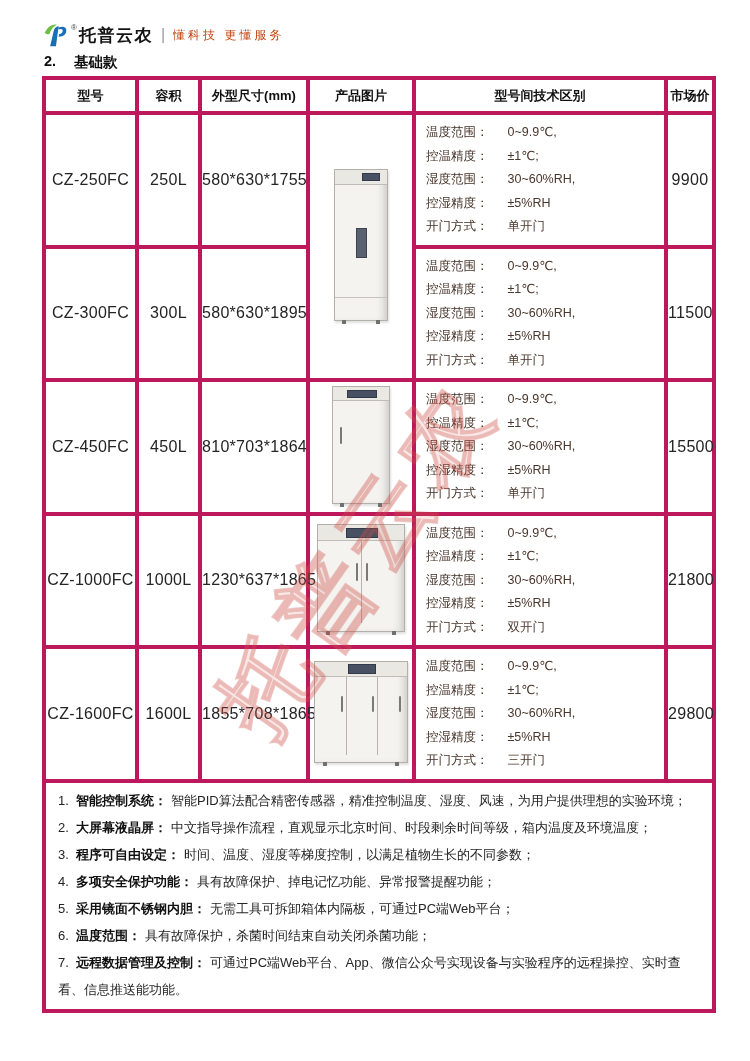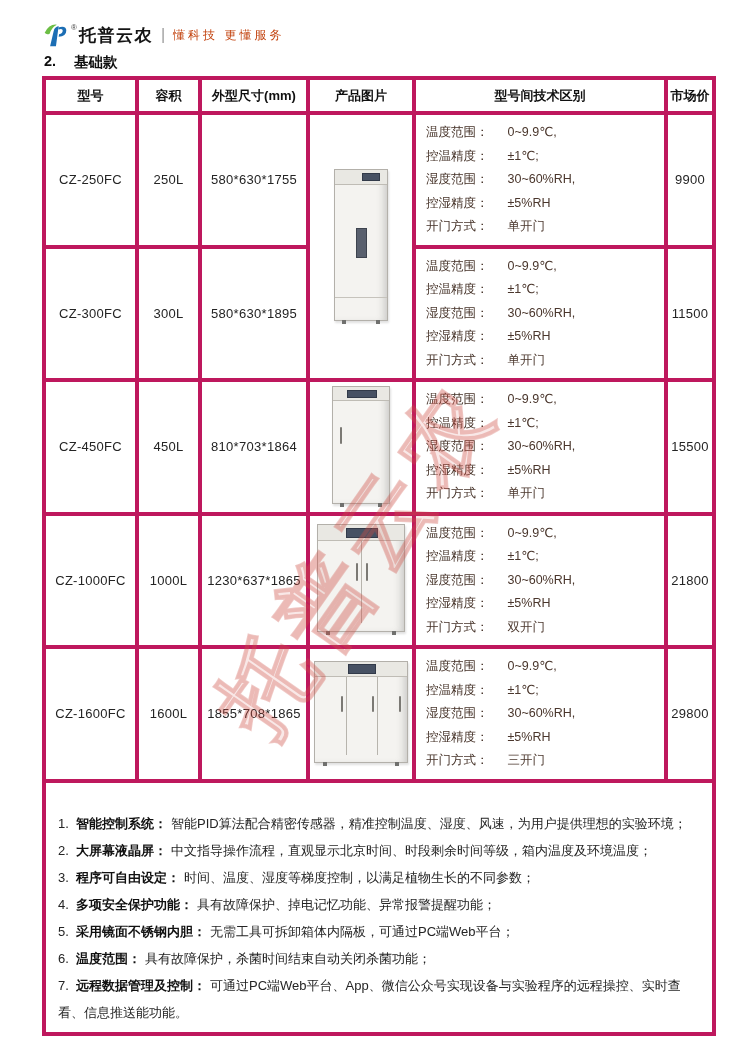--- a/index.html
+++ b/index.html
@@ -20,21 +20,21 @@
   .section-heading .num { margin-right:18px; }
 
   
   .tbl-wrap { position:absolute; left:42px; top:76px; width:670px; }
   table.main { border-collapse:collapse; width:670px; table-layout:fixed; }
   table.main th, table.main td { border:4px solid #be185d; }
   table.main { border:2px solid #3c3c3c; }
   th { height:35px; font-size:13px; font-weight:bold; color:#101010; text-align:center; vertical-align:middle; }
   tr.r { height:128px; }
   tr.r-last { height:122px; }
-  td.c { text-align:center; vertical-align:middle; font-size:13px; color:#242424; letter-spacing:.3px;margin-top:6px; }
+  td.c { text-align:center; vertical-align:middle; font-size:16px; color:#242424; letter-spacing:.3px;margin-top:6px; }
   td.spec-cell { vertical-align:middle; padding:6px 4px 6px 10px; }
   .spec { font-size:12.5px; line-height:23.5px; color:#4a362c; white-space:nowrap; }
   .spec .sl { font-weight:normal; color:#443127; }
   .spec .sv { margin-left:19px; }
   td.img-cell { text-align:center; vertical-align:middle; background:#fff; }
 
   
   .cabinet { position:relative; display:inline-block; background:#f4f3f0; border:1px solid #b3b0aa;
     box-shadow:inset -7px 0 9px -5px rgba(70,70,70,.28), 1px 2px 2px rgba(0,0,0,.12); }
   .cab-panel { position:absolute; top:0; left:0; right:0; background:#e9e8e3; border-bottom:1px solid #bfbcb5; }
@@ -43,21 +43,21 @@
   .h { position:absolute; width:2px; background:#7b7974; border-radius:1px; }
   .cab-window { position:absolute; background:#59606e; border:1px solid #3d434e; }
   .cab-base { position:absolute; left:0; right:0; height:1px; background:#c6c3bc; }
   .foot { position:absolute; bottom:-4px; width:4px; height:4px; background:#70706e; }
   .cab-a { width:54px; height:152px; }
   .cab-b { width:58px; height:118px; }
   .cab-c { width:88px; height:108px; }
   .cab-d { width:94px; height:102px; }
 
   
-  td.features-cell { padding:27px 14px 6px 12px; vertical-align:top; }
+  td.features-cell { padding:4px 14px 6px 12px; vertical-align:top; }
   .feature { font-size:13px; line-height:27px; color:#242424; }
   .feature .fnum { display:inline-block; min-width:18px; }
   .feature .ftitle { font-weight:bold; color:#111; margin-right:4px; }
 
   
   .watermark { position:absolute; left:128px; top:498px; width:460px; height:120px;
     display:flex; align-items:center; justify-content:center;
     transform:rotate(-55deg); transform-origin:center;
     font-size:92px; font-weight:bold; letter-spacing:10px; white-space:nowrap;
     color:rgba(205,80,70,0.13); -webkit-text-stroke:1.5px rgba(205,80,70,0.30);

